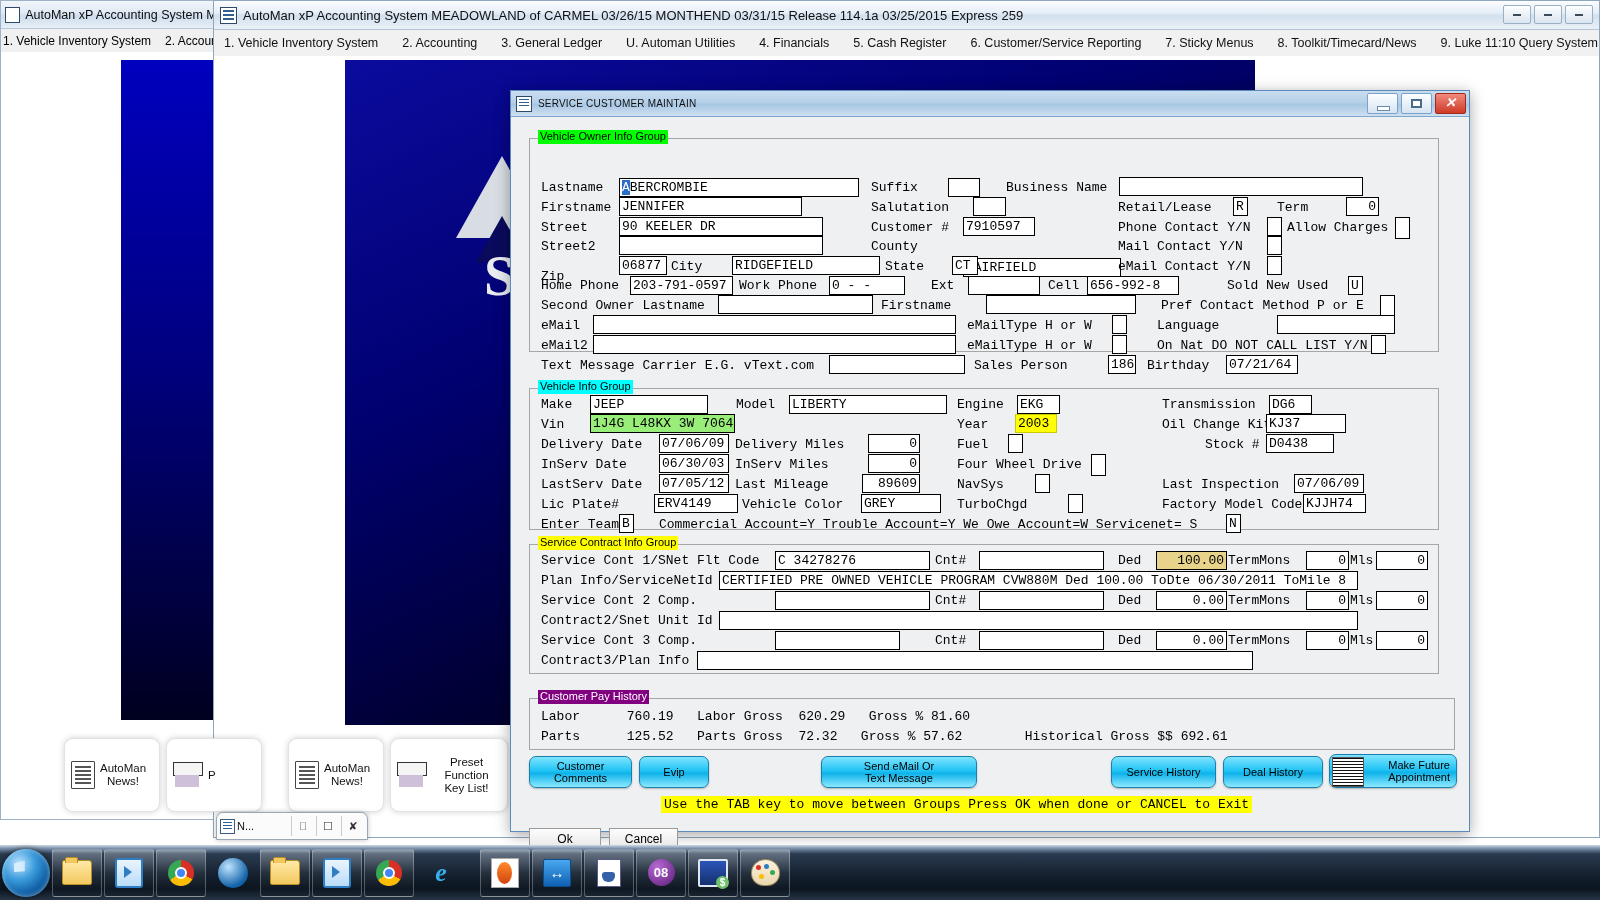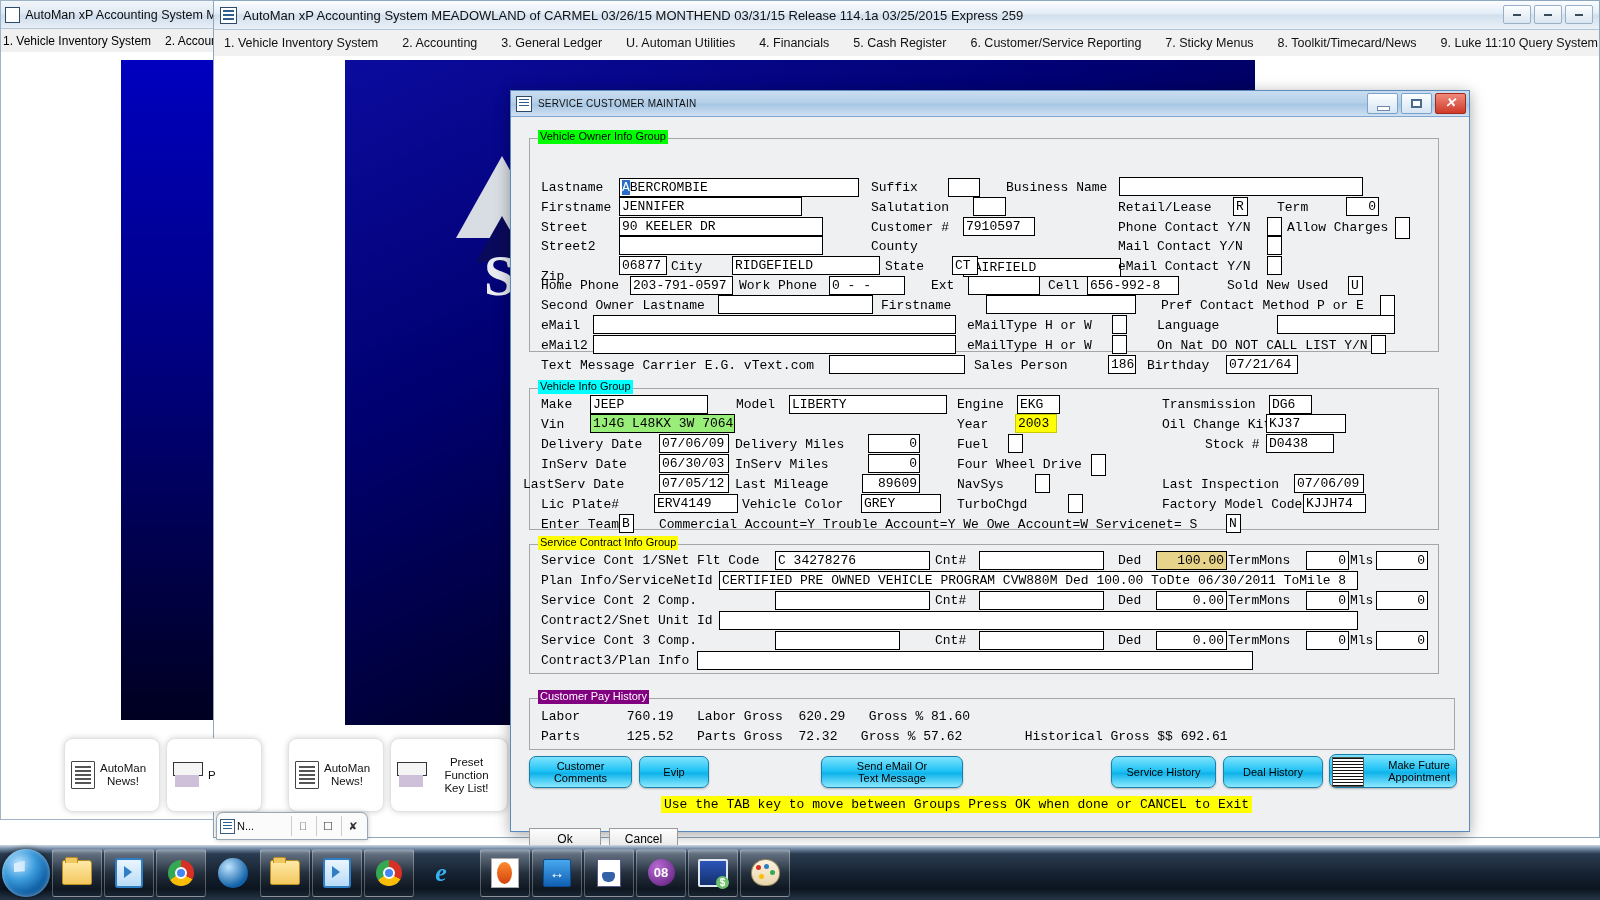--- a/index.html
+++ b/index.html
@@ -351,21 +351,21 @@
     <span class="flabel" style="left:694px;top:321px;">Stock #</span>
     <span class="fld" style="left:755px;top:318px;width:68px;">D0438</span>
 
     <span class="flabel" style="left:30px;top:341px;">InServ Date</span>
     <span class="fld" style="left:148px;top:338px;width:70px;">06/30/03</span>
     <span class="flabel" style="left:224px;top:341px;">InServ Miles</span>
     <span class="fld r" style="left:357px;top:338px;width:52px;">0</span>
     <span class="flabel" style="left:446px;top:341px;">Four Wheel Drive</span>
     <span class="fld" style="left:580px;top:338px;width:15px;height:22px;"></span>
 
-    <span class="flabel" style="left:12px;top:361px;text-align:right;">LastServ Date</span>
+    <span class="flabel" style="left:30px;top:361px;text-align:right;">LastServ Date</span>
     <span class="fld" style="left:148px;top:358px;width:70px;">07/05/12</span>
     <span class="flabel" style="left:224px;top:361px;">Last Mileage</span>
     <span class="fld r" style="left:351px;top:358px;width:58px;">89609</span>
     <span class="flabel" style="left:446px;top:361px;">NavSys</span>
     <span class="fld" style="left:524px;top:358px;width:15px;"></span>
     <span class="flabel" style="left:651px;top:361px;">Last Inspection</span>
     <span class="fld" style="left:783px;top:358px;width:70px;">07/06/09</span>
 
     <span class="flabel" style="left:30px;top:381px;">Lic Plate#</span>
     <span class="fld" style="left:143px;top:378px;width:84px;">ERV4149</span>
@@ -433,21 +433,21 @@
     <span class="payline" style="left:30px;top:593px;">Labor      760.19   Labor Gross  620.29   Gross % 81.60</span>
     <span class="payline" style="left:30px;top:613px;">Parts      125.52   Parts Gross  72.32   Gross % 57.62        Historical Gross $$ 692.61</span>
 
     <div class="cbtn" style="left:18px;top:640px;width:103px;height:32px;">
       <span>Customer
 Comments</span>
     </div>
     <div class="cbtn" style="left:128px;top:640px;width:70px;height:32px;">
       <span>Evip</span>
     </div>
-    <div class="cbtn" style="left:310px;top:640px;width:142px;height:32px;">
+    <div class="cbtn" style="left:310px;top:640px;width:156px;height:32px;">
       <span>Send eMail Or
 Text Message</span>
     </div>
     <div class="cbtn" style="left:600px;top:640px;width:105px;height:32px;">
       <span>Service History</span>
     </div>
     <div class="cbtn" style="left:712px;top:640px;width:100px;height:32px;">
       <span>Deal History</span>
     </div>
     <div class="cbtn withicon" style="left:818px;top:638px;width:128px;height:34px;">

